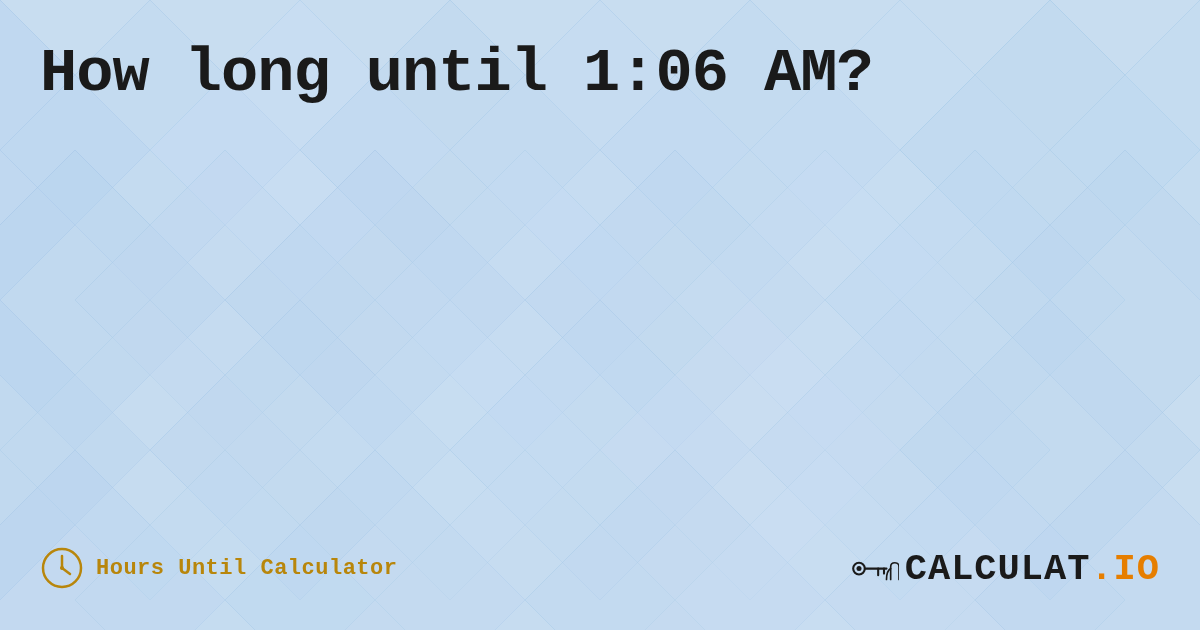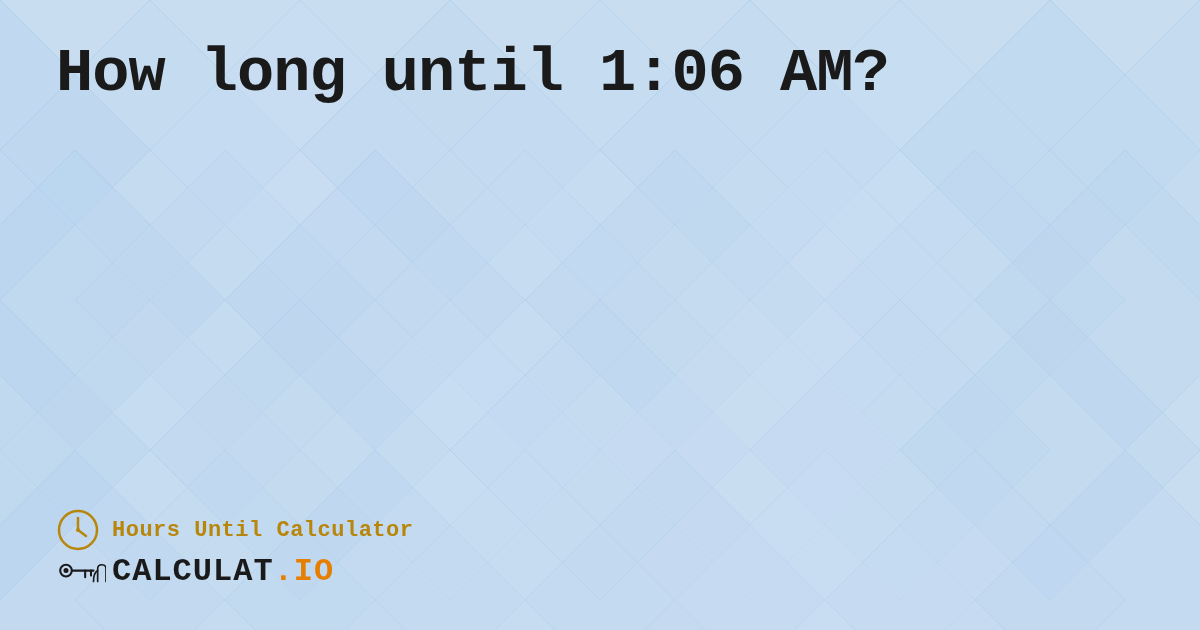--- a/index.html
+++ b/index.html
@@ -18,21 +18,21 @@
       position: absolute;
       inset: 0;
       width: 100%;
       height: 100%;
       z-index: 0;
     }
 
     .content {
       position: relative;
       z-index: 1;
-      padding: 40px 40px 30px 56px;
+      padding: 40px 40px 30px 40px;
       height: 100%;
       display: flex;
       flex-direction: column;
     }
 
     .main-title {
       font-size: 62px;
       font-weight: 900;
       color: #1a1a1a;
       font-family: 'Courier New', Courier, monospace;
@@ -46,24 +46,23 @@
       font-family: 'Courier New', Courier, monospace;
       color: #1a1a1a;
       line-height: 1.55;
       max-width: 1100px;
       font-weight: 400;
     }
 
     .footer {
       margin-top: auto;
       display: flex;
-      align-items: flex-start;
+      align-items: flex-end;
       justify-content: space-between;
       padding-bottom: 10px;
-      flex-direction: column;
     }
 
     .hours-calculator {
       display: flex;
       align-items: center;
       gap: 12px;
     }
 
     .clock-icon {
       width: 44px;
@@ -85,21 +84,21 @@
       gap: 6px;
     }
 
     .calculat-icon {
       width: 50px;
       height: 38px;
       flex-shrink: 0;
     }
 
     .calculat-text {
-      font-size: 32px;
+      font-size: 37px;
       font-weight: 900;
       color: #1a1a1a;
       font-family: 'Courier New', Courier, monospace;
       letter-spacing: 1px;
     }
 
     .calculat-text span {
       color: #e67e00;
     }
   </style>

